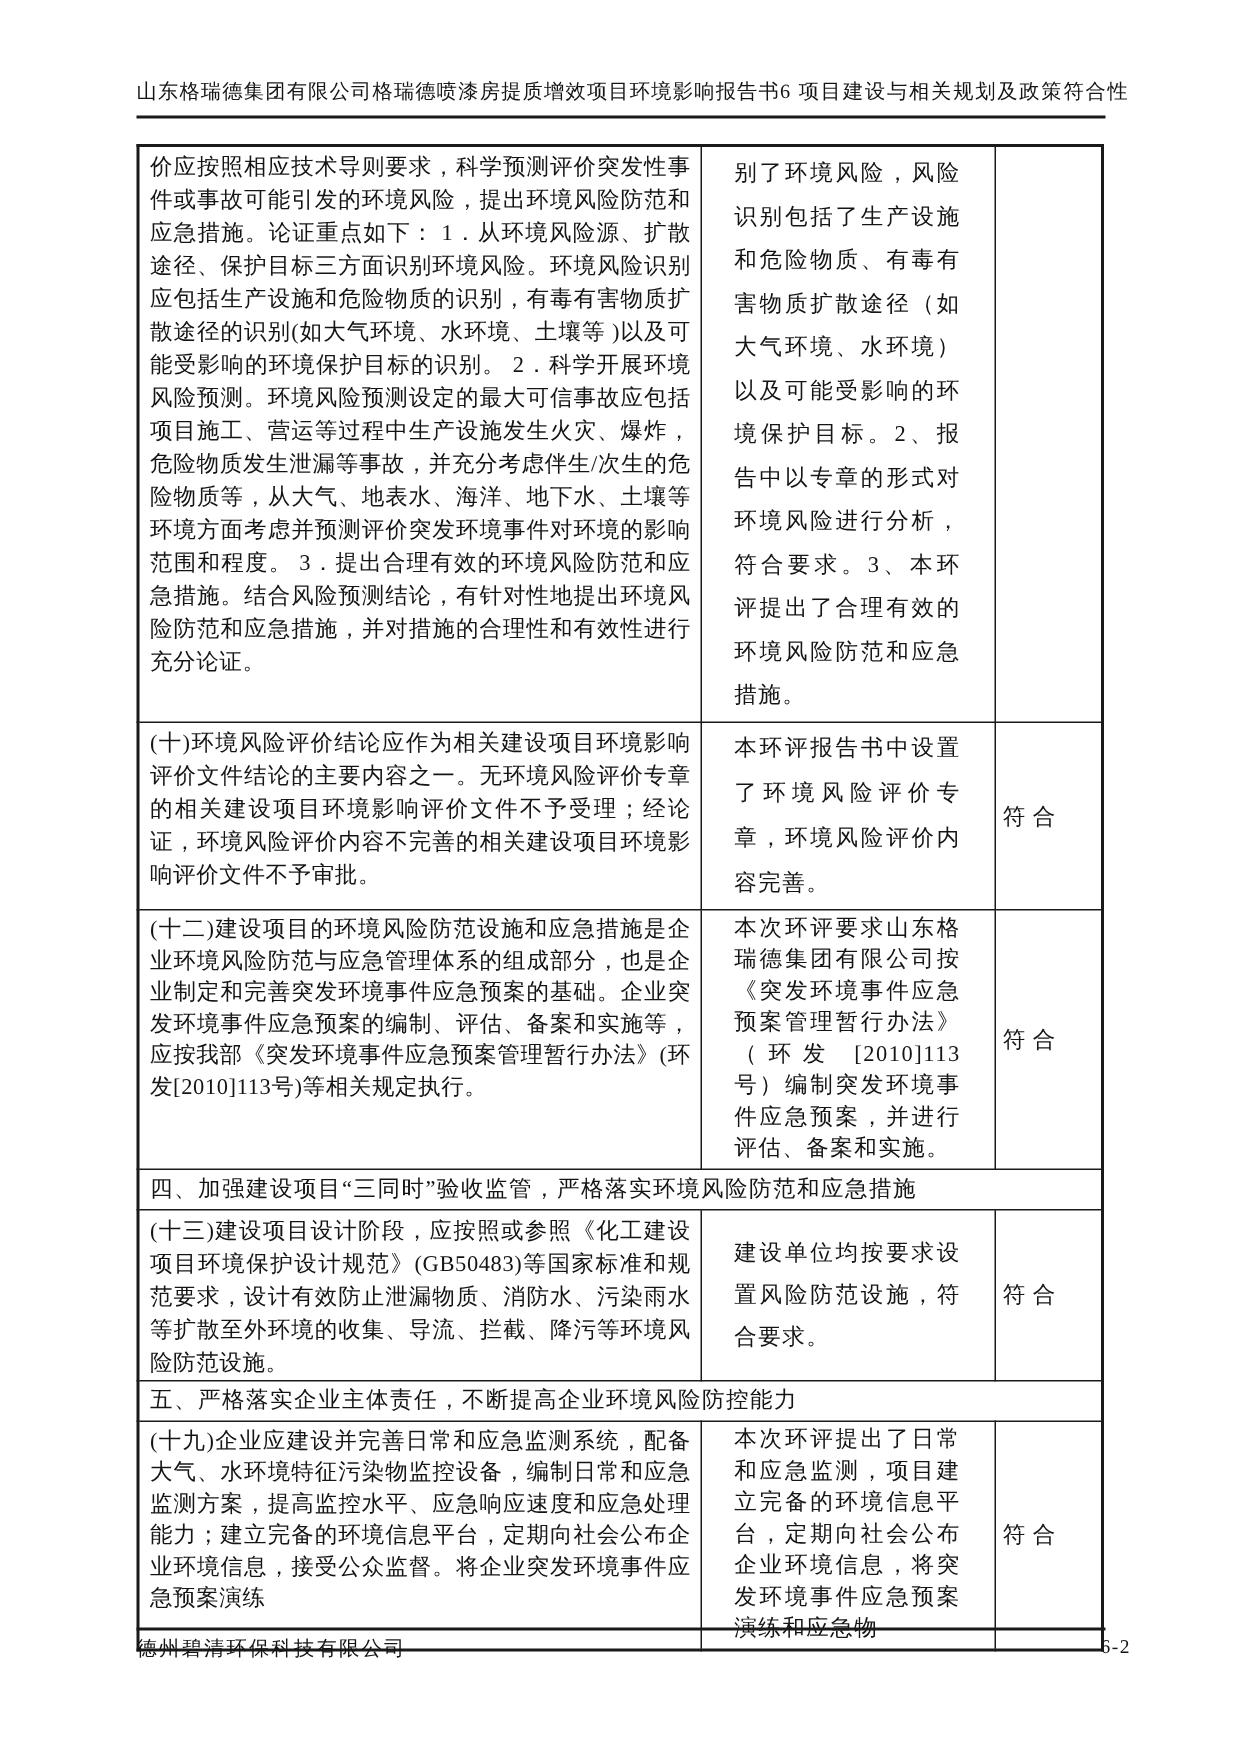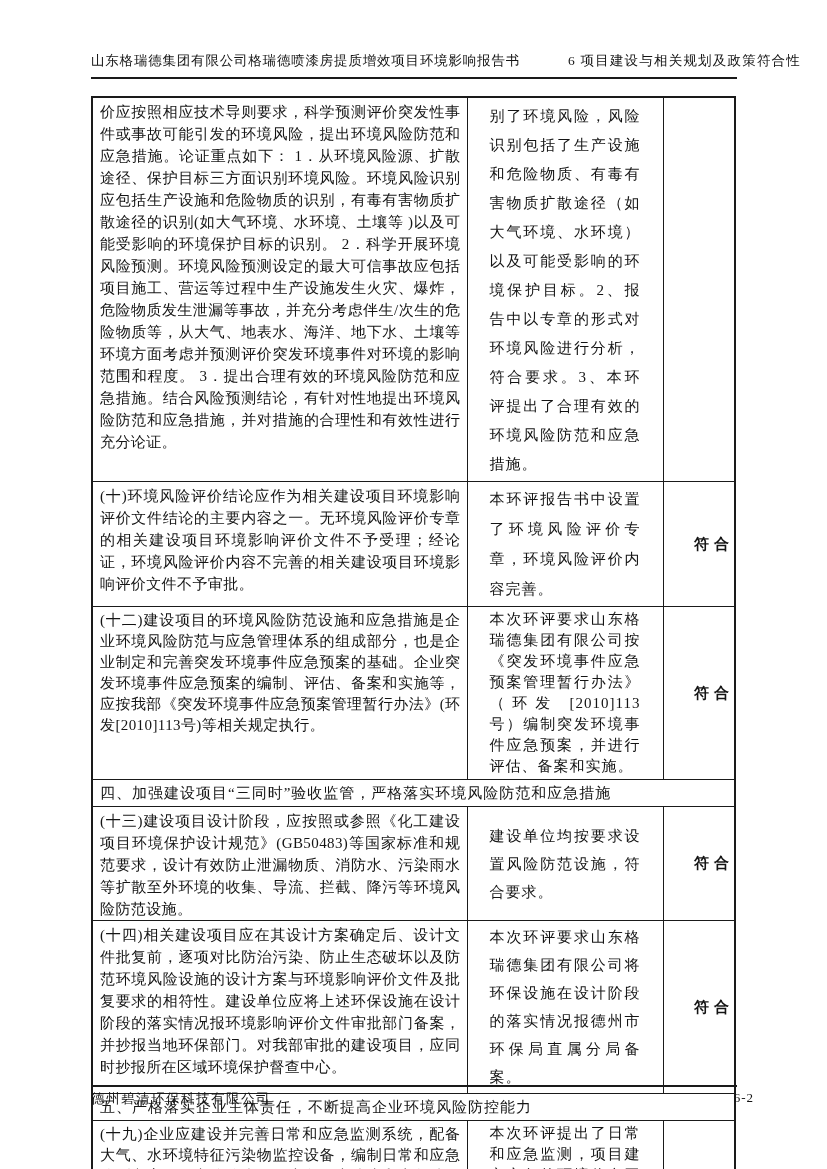--- a/index.html
+++ b/index.html
@@ -11,21 +11,21 @@
     position:relative;
     overflow:hidden;
   }
   .page{position:absolute;inset:0;}
   
   .hdr{
     position:absolute;left:91px;top:52px;width:646px;
     display:flex;justify-content:space-between;align-items:baseline;
     font-size:13.5px;letter-spacing:0.8px;white-space:nowrap;
   }
-  .hdr .hdr-right{letter-spacing:1.2px;margin-left:48px;}
+  .hdr .hdr-right{letter-spacing:1.2px;}
   .hdr-rule{
     position:absolute;left:91px;top:77px;width:646px;height:2px;
     background:#1a1a1a;
   }
   
   table.cmp{
     position:absolute;left:91px;top:96px;
     border-collapse:collapse;table-layout:fixed;
     width:643px;
     font-size:15px;
@@ -49,25 +49,24 @@
   td.c2{
     vertical-align:middle;
     padding:2px 22px;
     text-align:justify;
     text-justify:inter-character;
     text-align-last:left;
     letter-spacing:1px;
   }
   td.c3{
     vertical-align:middle;
-    text-align:right;
+    text-align:left;
     letter-spacing:5px;
     text-indent:5px;
     padding:0;
-    font-weight:bold;
   }
   tr.r0{height:333px;} tr.r1{height:110px;} tr.r2{height:126px;margin-left:48px;}
   tr.s3{height:27px;}  tr.r4{height:88px;}  tr.r5{height:151px;}
   tr.s6{height:16px;}  tr.r7{height:105px;}
   tr.r0 td.c2{vertical-align:top;line-height:29px;padding-top:4px;}
   tr.r1 td.c2{line-height:30px;}
   tr.r2 td.c2{line-height:21px;}
   tr.r2 td.c1{line-height:21px;}
   tr.r4 td.c2{line-height:28px;}
   tr.r5 td.c2{line-height:28px;}
@@ -128,25 +127,20 @@
         <td class="c3">符合</td>
       </tr>
       <tr class="s3">
         <td class="section" colspan="3">四、加强建设项目“三同时”验收监管，严格落实环境风险防范和应急措施</td>
       </tr>
       <tr class="r4">
         <td class="c1">(十三)建设项目设计阶段，应按照或参照《化工建设项目环境保护设计规范》(GB50483)等国家标准和规范要求，设计有效防止泄漏物质、消防水、污染雨水等扩散至外环境的收集、导流、拦截、降污等环境风险防范设施。</td>
         <td class="c2">建设单位均按要求设置风险防范设施，符合要求。</td>
         <td class="c3">符合</td>
       </tr>
-      <tr class="r5">
-        <td class="c1">(十四)相关建设项目应在其设计方案确定后、设计文件批复前，逐项对比防治污染、防止生态破坏以及防范环境风险设施的设计方案与环境影响评价文件及批复要求的相符性。建设单位应将上述环保设施在设计阶段的落实情况报环境影响评价文件审批部门备案，并抄报当地环保部门。对我部审批的建设项目，应同时抄报所在区域环境保护督查中心。</td>
-        <td class="c2">本次环评要求山东格瑞德集团有限公司将环保设施在设计阶段的落实情况报德州市环保局直属分局备案。</td>
-        <td class="c3">符合</td>
-      </tr>
       <tr class="s6">
         <td class="section" colspan="3">五、严格落实企业主体责任，不断提高企业环境风险防控能力</td>
       </tr>
       <tr class="r7">
         <td class="c1">(十九)企业应建设并完善日常和应急监测系统，配备大气、水环境特征污染物监控设备，编制日常和应急监测方案，提高监控水平、应急响应速度和应急处理能力；建立完备的环境信息平台，定期向社会公布企业环境信息，接受公众监督。将企业突发环境事件应急预案演练</td>
         <td class="c2">本次环评提出了日常和应急监测，项目建立完备的环境信息平台，定期向社会公布企业环境信息，将突发环境事件应急预案演练和应急物</td>
         <td class="c3">符合</td>
       </tr>
     </tbody>
   </table>

